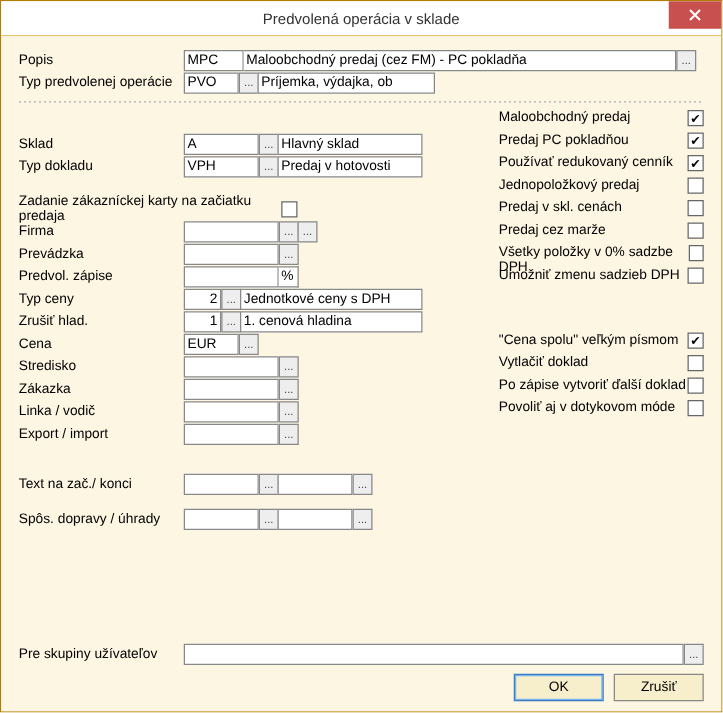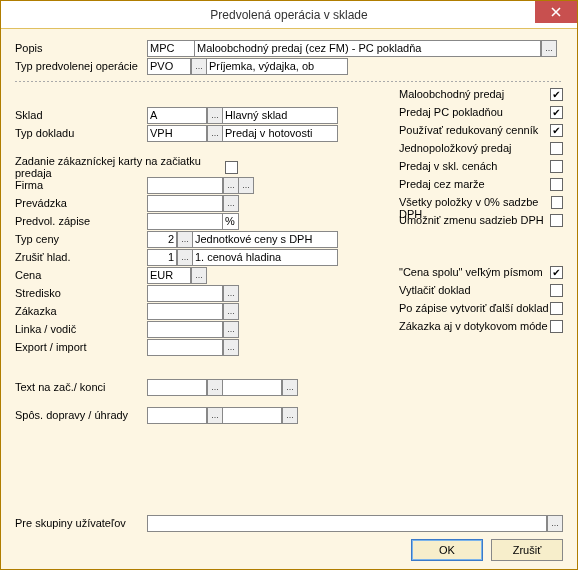--- a/index.html
+++ b/index.html
@@ -323,21 +323,21 @@
           </div>
         <div class="chk-row">
             <span>Vytlačiť doklad</span>
             <span class="chk"></span>
           </div>
         <div class="chk-row">
             <span>Po zápise vytvoriť ďalší doklad</span>
             <span class="chk"></span>
           </div>
         <div class="chk-row">
-            <span>Zákazka aj v dotykovom móde</span>
+            <span>Povoliť aj v dotykovom móde</span>
             <span class="chk"></span>
           </div>
       </div>
     </div>
 
     <div class="spacer"></div>
 
     <div class="row" style="height:20px">
       <span class="lbl">Pre skupiny užívateľov</span>
       <span class="field" style="flex:1"></span>

